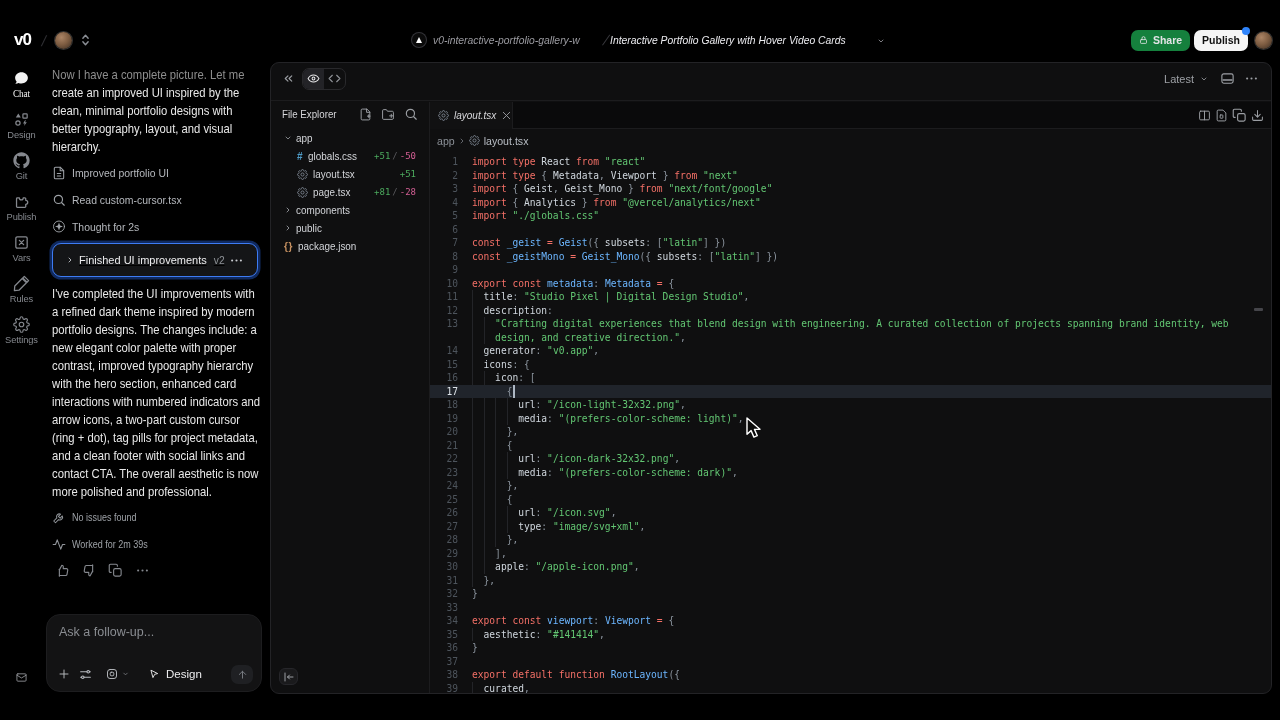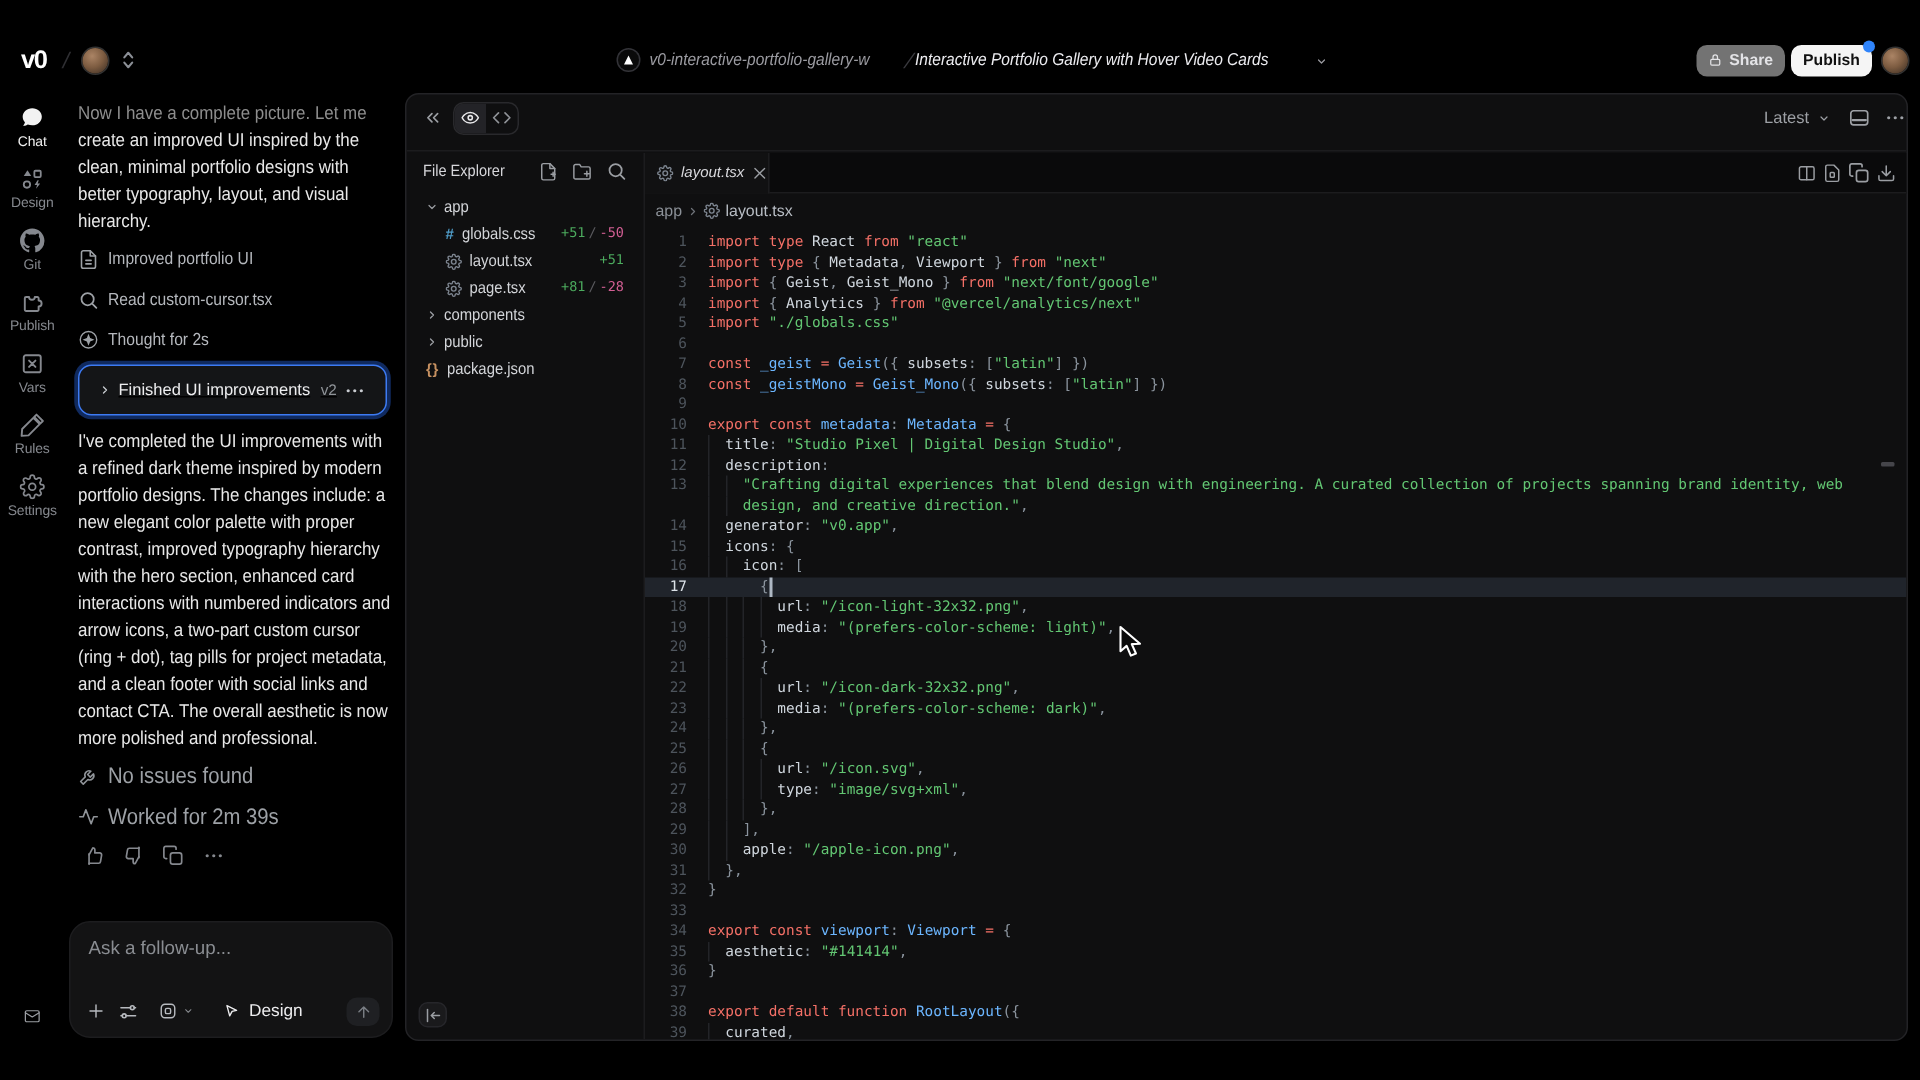--- a/index.html
+++ b/index.html
@@ -22,36 +22,36 @@
   #tb-center { position:absolute; left:412px; top:18px; height:44px; display:flex; align-items:center;font-style:italic; }
   #vercel-badge { width:14px; height:14px; border-radius:50%; background:#0a0a0a;
                   box-shadow:0 0 0 1px #333338; display:flex; align-items:center; justify-content:center; }
   #vercel-badge .tri { width:0; height:0; border-left:3.5px solid transparent; border-right:3.5px solid transparent;
                        border-bottom:6px solid #fff; margin-top:-1px; }
   #project-name { color:#9b9ba1; font-size:11.5px; margin-left:7px; }
   #bc-slash { color:#3a3a3f; font-size:14px; margin:0 2px 0 8px; transform:skewX(-14deg); }
   #chat-title { color:#ececf0; font-size:11.5px; }
   #tb-center .chev { color:#9b9ba1; margin-left:5px; margin-top:2px; }
   #tb-right { position:absolute; right:8px; top:18px; height:44px; display:flex; align-items:center; }
-  #share-btn { height:21px; padding:0 8px; border-radius:7px; background:#737373; color:#e3e3e6;
+  #share-btn { height:21px; padding:0 8px; border-radius:7px; background:#15803d; color:#e3e3e6;
                font-size:10.5px; font-weight:600; display:flex; align-items:center; gap:5px; }
   #publish-btn { position:relative; height:21px; padding:0 8px; border-radius:7px; background:#f5f5f5;
                  color:#111; font-size:10.5px; font-weight:600; display:flex; align-items:center; margin-left:4px; }
   #publish-dot { position:absolute; right:-2px; top:-3px; width:8px; height:8px; border-radius:50%;
                  background:#2f84fb; }
   #tb-avatar { margin-left:7px; }
 
   
   #rail { position:absolute; left:0; top:62px; width:48px; bottom:0; display:flex; flex-direction:column;
           align-items:flex-start; padding-top:5px; }
   .rail-item { width:43px; height:41px; display:flex; flex-direction:column; align-items:center;
                justify-content:flex-start; color:#85888e; padding-top:2px; }
   .rail-item .ic { height:19px; }
   .rail-item .rl { font-size:9.3px; margin-top:1px; letter-spacing:-0.1px; }
-  .rail-item.active { color:#f2f2f2; }
+  .rail-item.active { color:#f2f2f2;font-family:Liberation Serif, serif; }
   #mail-btn { position:absolute; left:15px; bottom:37px; color:#9b9ea3; }
 
   
   #chat { position:absolute; left:48px; top:62px; width:222px; bottom:0; }
   #chat-scroll { position:absolute; left:4px; right:12px; top:0;text-decoration:underline; }
   .msg-line { height:18px; line-height:18px; font-size:12.4px; color:#e8e8e8; white-space:nowrap; }
   .msg-line > span { display:inline-block; transform:scaleX(0.91); transform-origin:0 50%; }
   .msg-line.dim { color:#8e8e8e; }
   #msg1 { margin-top:4px; }
   #tools { margin-top:3px; }
@@ -62,21 +62,21 @@
                border:1px solid #3d7bf4; box-shadow:0 0 0 2.5px rgba(38,99,227,.42);
                display:flex; align-items:center; padding:0 13px; }
   #task-card .chev { color:#c9ccd1; margin-right:5px; }
   #task-label { color:#ededef; font-size:11px; font-weight:500; white-space:nowrap; }
   #task-version { color:#8f9398; font-size:10.2px; margin-left:7px; }
   #task-menu { margin-left:auto; color:#c9ccd1; }
   #msg2 { margin-top:8px; }
   #status { margin-top:3px; }
   .status-row { height:27px; display:flex; align-items:center; }
   .status-row .ic { width:14px; margin-right:6px; color:#8f9398; }
-  .status-row .sl { font-size:15px; color:#9da1a6; }
+  .status-row .sl { font-size:10px; color:#9da1a6; }
   #feedback { margin-top:0; height:24px; display:flex; align-items:center; gap:11.5px; padding-left:3px;
               color:#85888e; }
   #composer { position:absolute; left:-2px; right:8px; bottom:28px; height:78px; border-radius:14px;
               background:#131314; border:1px solid #1d1d1f; }
   #composer-input { position:absolute; left:12px; top:10px; font-size:12.5px; color:#8a8d92; }
   #composer-row { position:absolute; left:11px; right:8px; bottom:6px; height:22px; display:flex; align-items:center; }
   #composer-row .cbtn { color:#b7babf; }
   #plus-btn { width:12px; margin-right:9px; }
   #sliders-btn { width:13px; margin-right:14px; }
   #model-btn { width:12px; margin-right:4px; }
@@ -89,21 +89,21 @@
   
   #panel { position:absolute; left:270px; top:62px; width:1002px; height:632px; background:#0f0f10;
            border:1px solid #232326; border-radius:9px; overflow:hidden; }
   #panel-header { position:absolute; left:0; top:0; right:0; height:38px; border-bottom:1px solid #1c1c1e;
                   display:flex; align-items:center; padding-bottom:6px; }
   #collapse-panel { margin-left:11px; color:#9b9ea3; }
   #view-toggle { margin-left:7px; width:44px; height:22px; border:1px solid #29292c; border-radius:7px;
                  display:flex; overflow:hidden; }
   #view-toggle .seg { flex:1; display:flex; align-items:center; justify-content:center; color:#8f9297; }
   #view-toggle .seg.on { background:#232327; color:#e8e8ea; }
-  #ph-right { margin-left:auto; display:flex; align-items:center; padding-right:0; }
+  #ph-right { margin-left:auto; display:flex; align-items:center; padding-right:12px; }
   #version-label { color:#9da0a5; font-size:11px; }
   #version-chev { color:#9da0a5; margin-left:6px; margin-top:1px; }
   #bottombar-icon { color:#9da0a5; margin-left:12px; }
   #ph-menu { color:#9da0a5; margin-left:9px; }
 
   #explorer { position:absolute; left:0; top:39px; width:158px; bottom:0; }
   #explorer-header { height:24px; display:flex; align-items:center; padding:0 11px; }
   #explorer-title { color:#d6d6da; font-size:10.8px; }
   #explorer-acts { margin-left:auto; display:flex; align-items:center; gap:9px; color:#9b9ea3; }
   #tree { margin-top:3px; }

